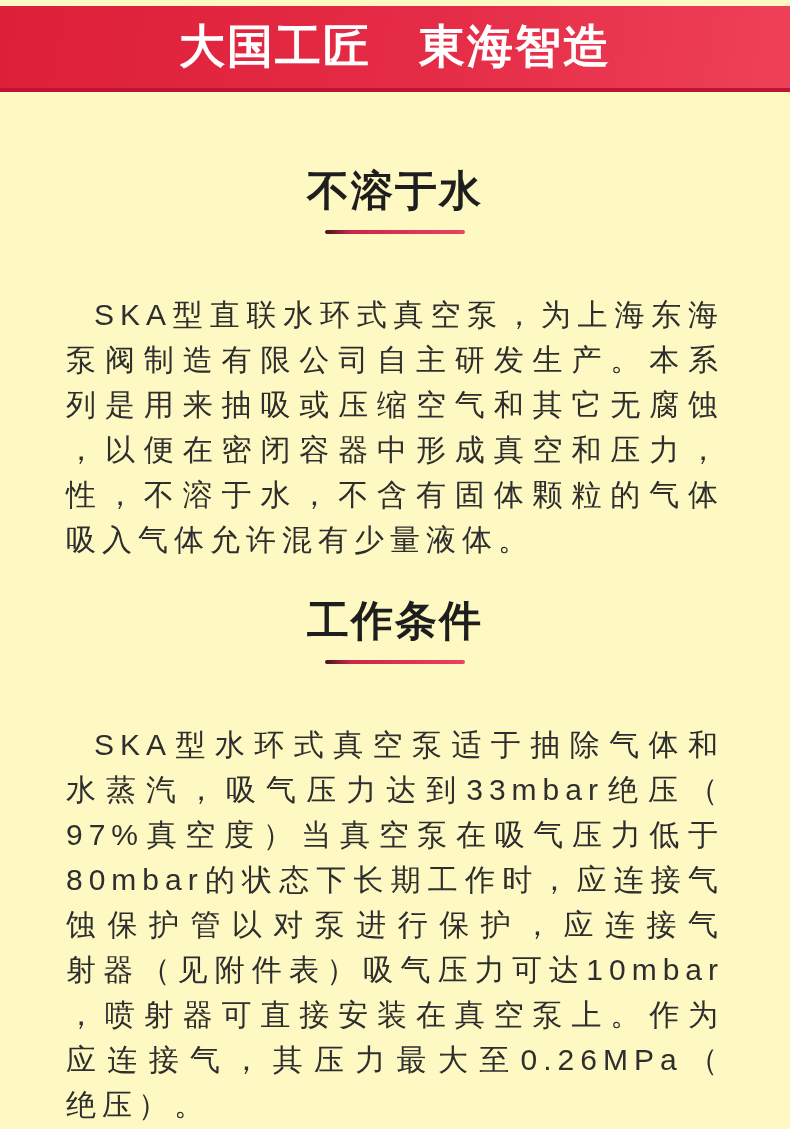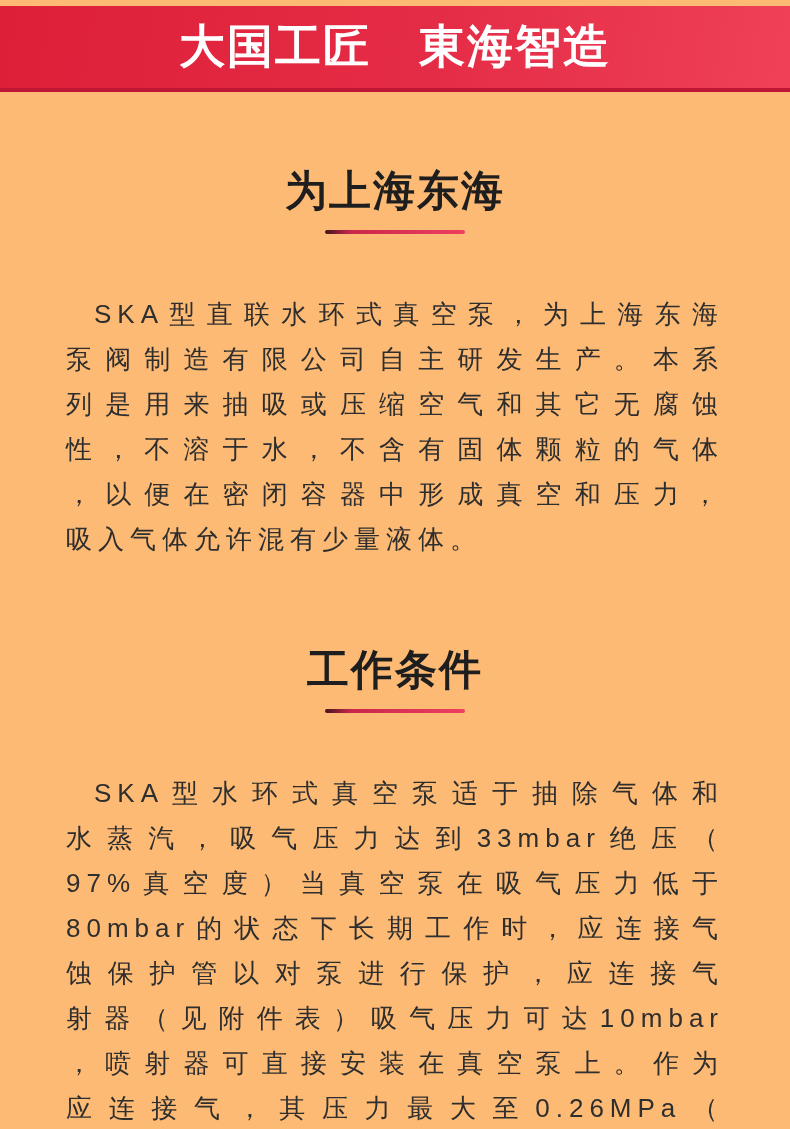--- a/index.html
+++ b/index.html
@@ -8,21 +8,21 @@
     width: 790px;
     height: 1129px;
     overflow: hidden;
     background: #ffffff;
     font-family: "Liberation Sans", sans-serif;
   }
   .page {
     width: 790px;
     height: 1129px;
     padding-top: 6px; 
-    background: #fdba74;
+    background: #fef9c3;
   }
   
   .banner {
     height: 86px;
     background: linear-gradient(100deg,
       var(--banner-red-left, #de1f38) 0%,
       var(--banner-red-mid, #e52c46) 55%,
       var(--banner-red-right, #ee4158) 100%);
     border-bottom: 4px solid var(--banner-border, #bd1533);
     display: flex;
@@ -40,35 +40,35 @@
   .section-heading {
     margin: 0;
     text-align: center;
     font-size: 42px;
     line-height: 46px;
     font-weight: bold;
     letter-spacing: 2px;
     color: var(--heading-text, #1e1e1e);
   }
   .sec1 .section-heading { margin-top: 76px; }
-  .sec2 .section-heading { margin-top: 85px; }
+  .sec2 .section-heading { margin-top: 36px; }
   .heading-underline {
     width: 140px;
     height: 4px;
     margin: 16px auto 0 auto;
     border-radius: 2px;
     background: linear-gradient(90deg,
       var(--underline-start, #44141d) 0%,
       var(--underline-mid, #c9274a) 18%,
       var(--underline-end, #ee4061) 100%);
   }
   
   .para {
     margin: 58px 66px 0 66px;
-    font-size: 26px;
+    font-size: 30px;
     color: var(--body-text, #2e2e2e);
   }
   .sec2 .para { }
   .line {
     line-height: 45px;
     letter-spacing: 6px;
     text-align: justify;
     text-align-last: justify;
     text-justify: inter-character;
   }
@@ -77,39 +77,40 @@
 </style>
 </head>
 <body>
 
 <div class="page">
   <header class="banner">
     <div class="banner-title">大国工匠　東海智造</div>
   </header>
   <main id="sections">
       <section class="sec sec1">
-        <h2 class="section-heading">为上海东海</h2>
+        <h2 class="section-heading">不溶于水</h2>
         <div class="heading-underline"></div>
         <div class="para">
           <div class="line first">SKA型直联水环式真空泵，为上海东海</div>
           <div class="line">泵阀制造有限公司自主研发生产。本系</div>
           <div class="line">列是用来抽吸或压缩空气和其它无腐蚀</div>
+          <div class="line">，以便在密闭容器中形成真空和压力，</div>
           <div class="line">性，不溶于水，不含有固体颗粒的气体</div>
-          <div class="line">，以便在密闭容器中形成真空和压力，</div>
           <div class="line last">吸入气体允许混有少量液体。</div>
         </div>
       </section>
       <section class="sec sec2">
         <h2 class="section-heading">工作条件</h2>
         <div class="heading-underline"></div>
         <div class="para">
           <div class="line first">SKA型水环式真空泵适于抽除气体和</div>
           <div class="line">水蒸汽，吸气压力达到33mbar绝压（</div>
           <div class="line">97%真空度）当真空泵在吸气压力低于</div>
           <div class="line">80mbar的状态下长期工作时，应连接气</div>
           <div class="line">蚀保护管以对泵进行保护，应连接气</div>
           <div class="line">射器（见附件表）吸气压力可达10mbar</div>
           <div class="line">，喷射器可直接安装在真空泵上。作为</div>
           <div class="line">应连接气，其压力最大至0.26MPa（</div>
+          <div class="line last">绝压）。</div>
         </div>
       </section>
     </main>
 </div>
 
 </body></html>

